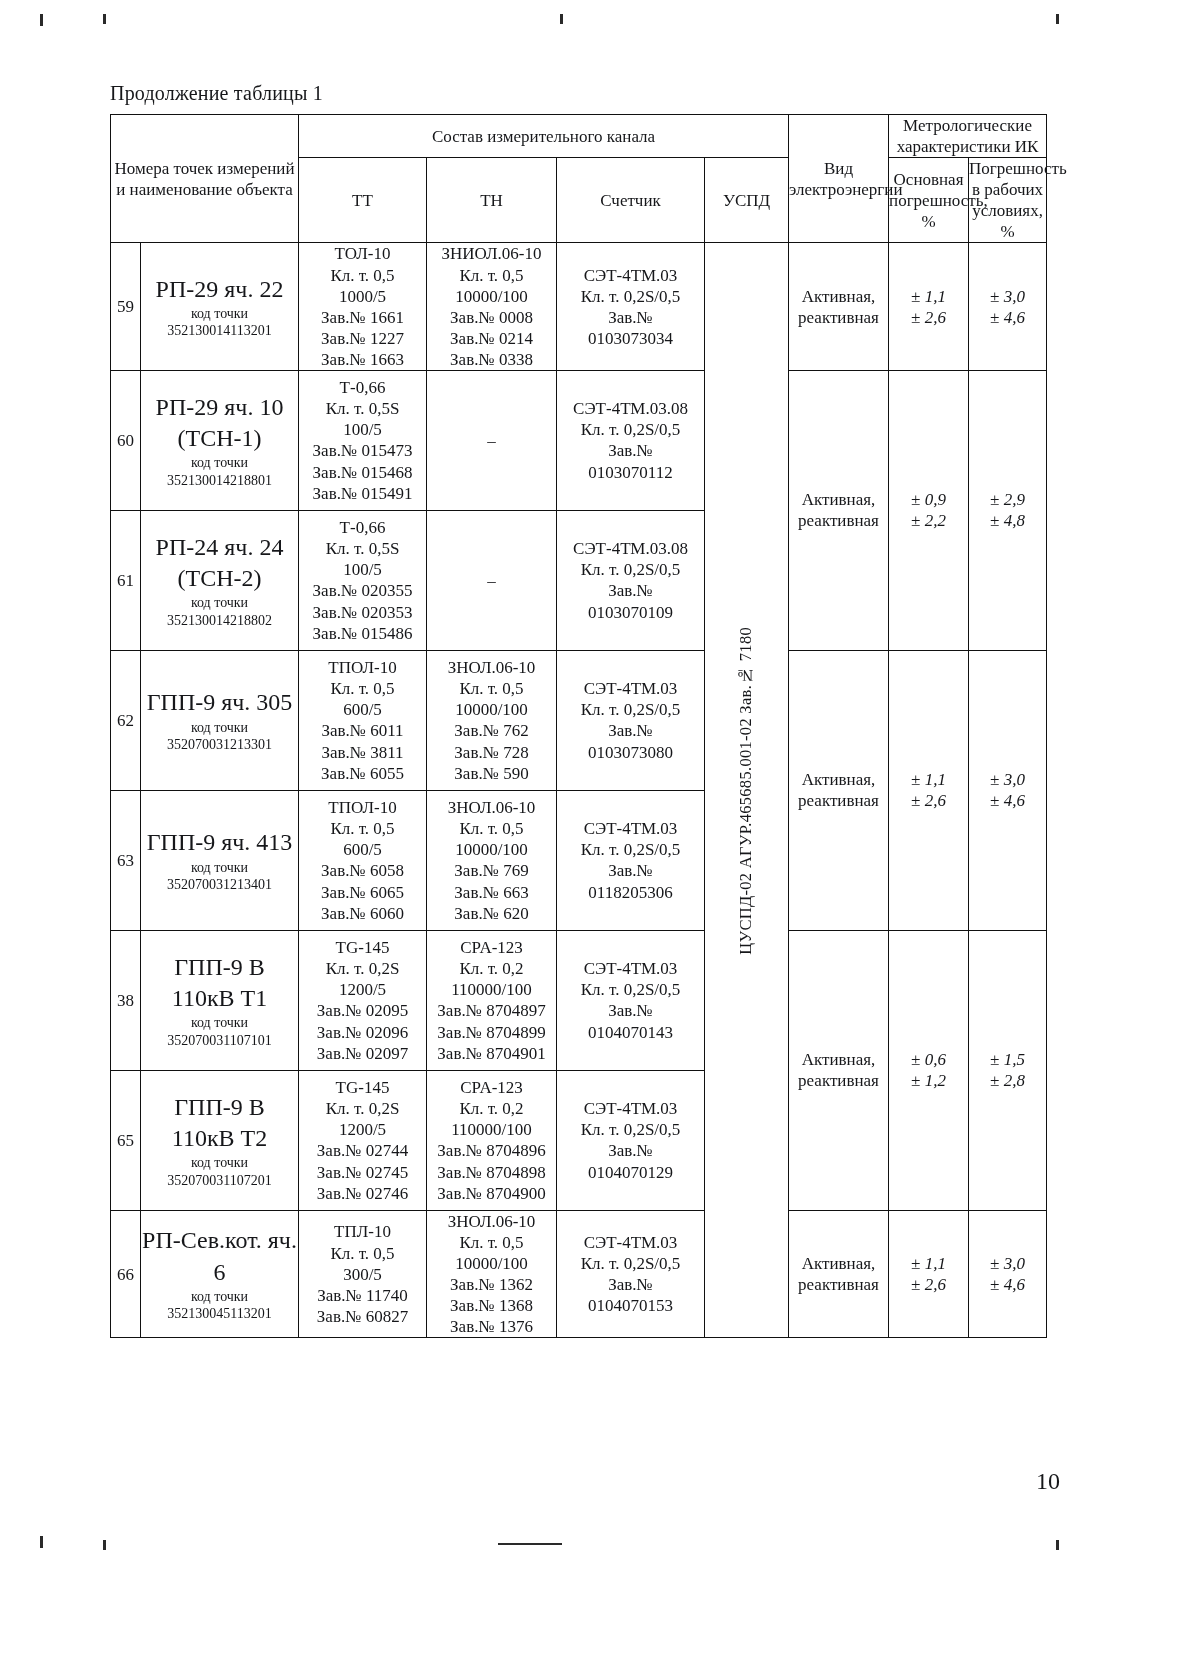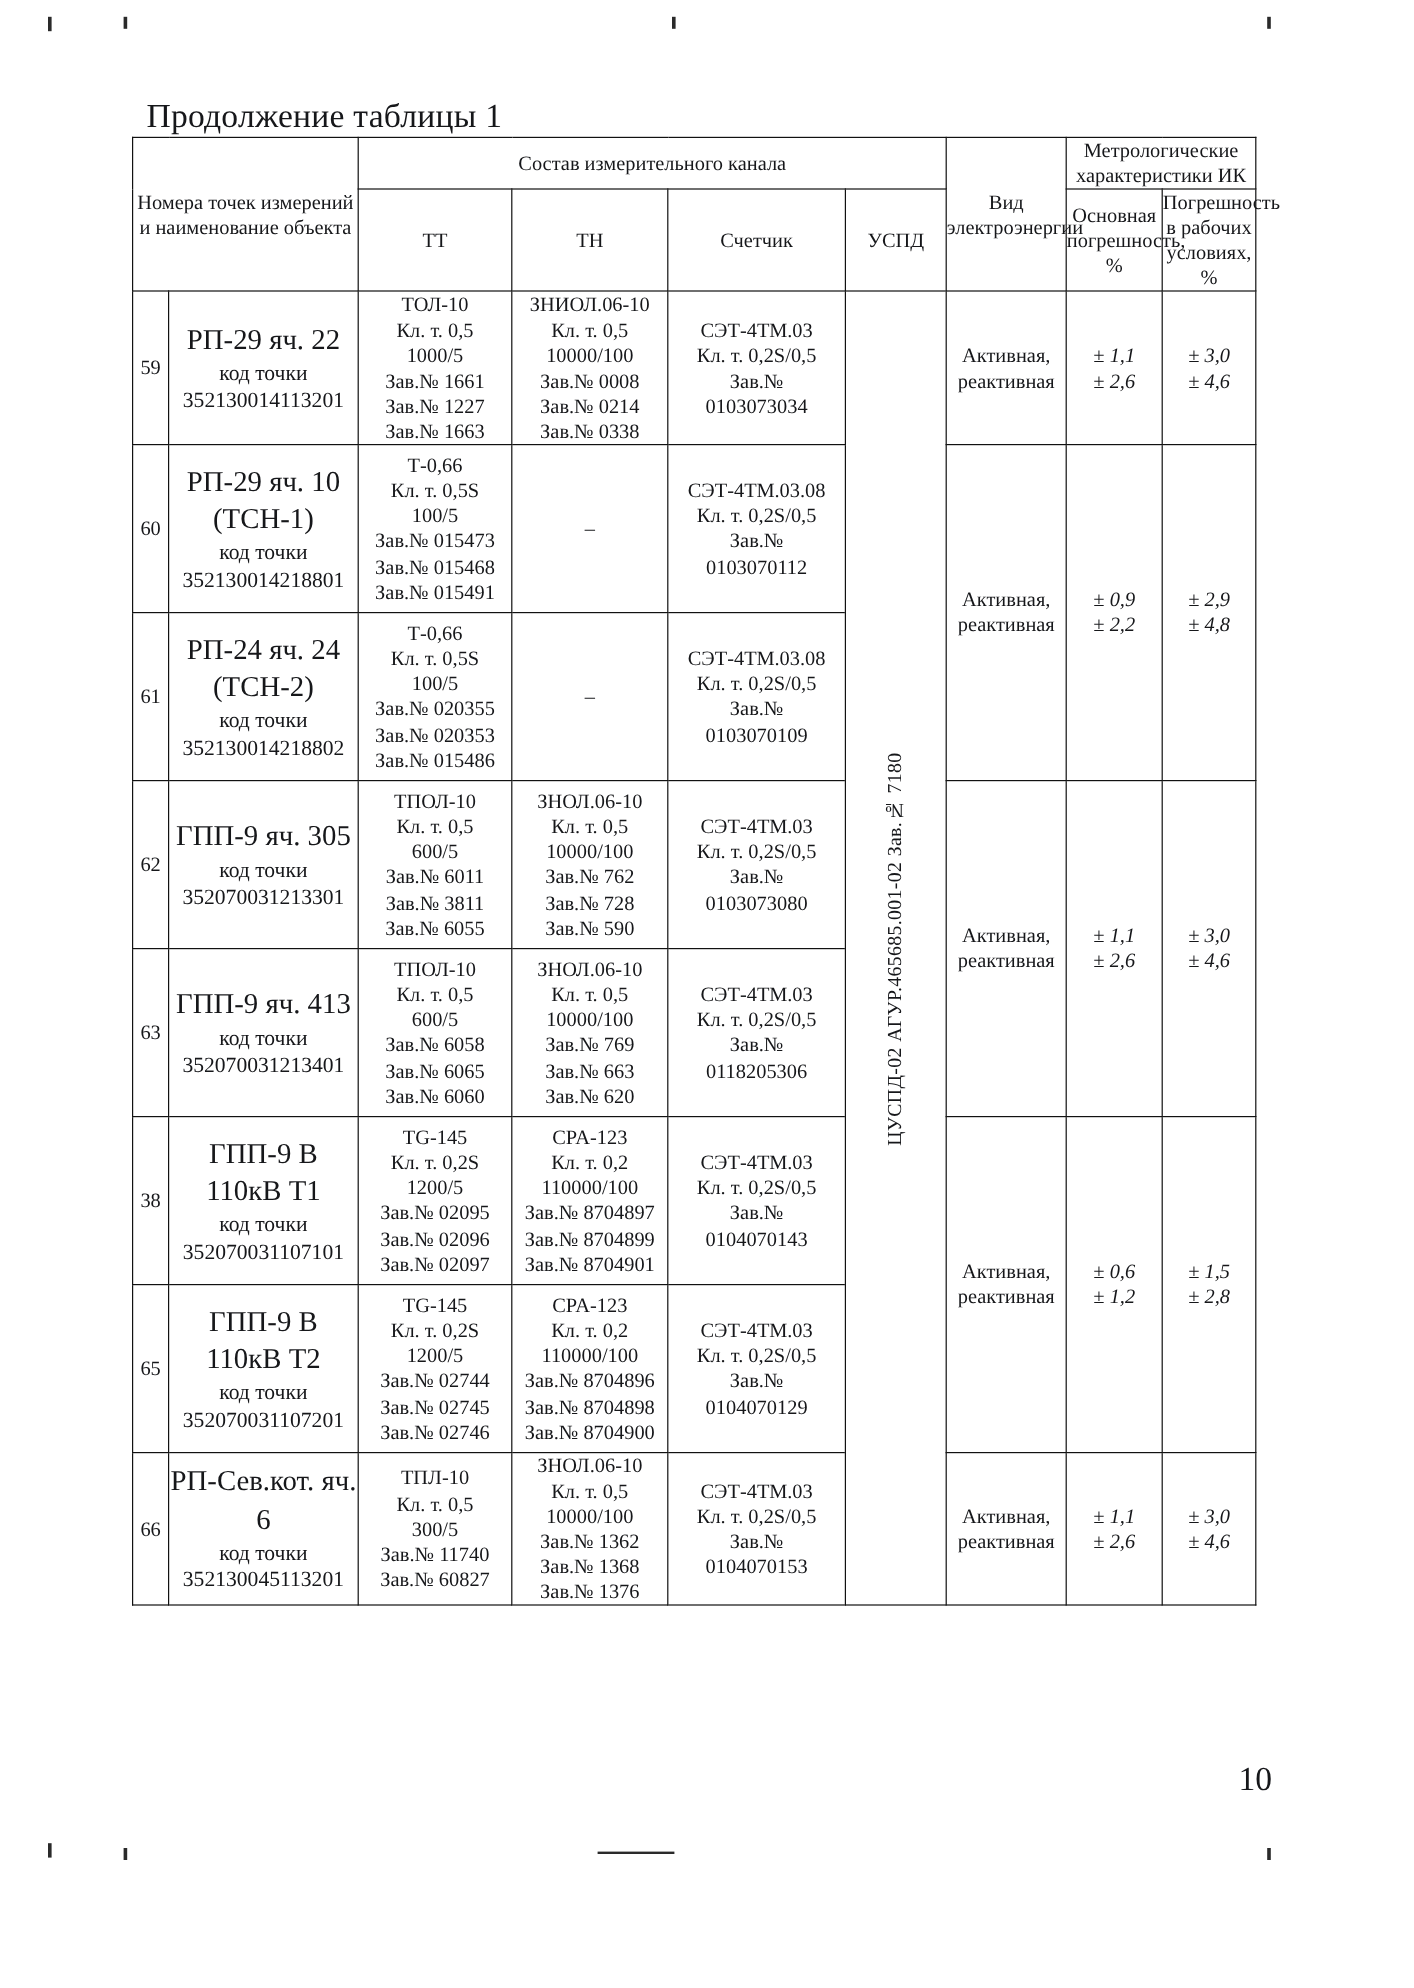--- a/index.html
+++ b/index.html
@@ -21,23 +21,23 @@
     width: 1178px;
     height: 1657px;
   }
   
   .mark {
     position: absolute;
     background: #2a2a2a;
   }
   .doc-title {
     position: absolute;
-    left: 122px;
+    left: 110px;
     top: 82px;
-    font-size: 28px;
+    font-size: 20px;
     letter-spacing: 0.2px;
   }
   table.main {
     position: absolute;
     left: 110px;
     top: 114px;
     width: 936px;
     border-collapse: collapse;
     table-layout: fixed;
   }
@@ -48,21 +48,21 @@
     text-align: center;
     font-weight: normal;
     font-size: 17px;
     line-height: 1.24;
   }
   .hdr { font-size: 16.5px; line-height: 1.2; padding: 4px 3px; }
   .hdr-wide { font-size: 17px; }
   .cellpad { padding: 5px 3px; }
   .num { font-size: 19px; }
   .obj-name { font-size: 24px; line-height: 1.3; }
-  .obj-sub { font-size: 18px; line-height: 1.25; }
+  .obj-sub { font-size: 14px; line-height: 1.25; }
   .stack { font-size: 16.5px; line-height: 1.26; padding: 4px 2px; margin-left: 24px; }
   .vert {
     writing-mode: vertical-rl;
     transform: rotate(180deg);
     white-space: nowrap;
     font-size: 16.5px;
     letter-spacing: 0.3px;
   }
   .vert-wrap {
     display: flex;
@@ -71,21 +71,21 @@
     gap: 2px;
     height: 640px;
   }
   .energy { font-size: 17px; line-height: 2.0; }
   .err { font-size: 17px; line-height: 2.0; font-style: italic; }
   .dash { font-size: 20px; }
   .pageno {
     position: absolute;
     right: 118px;
     top: 1468px;
-    font-size: 28px;
+    font-size: 24px;
   }
 </style>
 </head>
 <body>
 
 <div class="page">
 
   <div class="mark" style="left:40px; top:14px; width:3px; height:12px;"></div>
   <div class="mark" style="left:103px; top:14px; width:3px; height:10px;"></div>
   <div class="mark" style="left:560px; top:14px; width:3px; height:10px;"></div>

